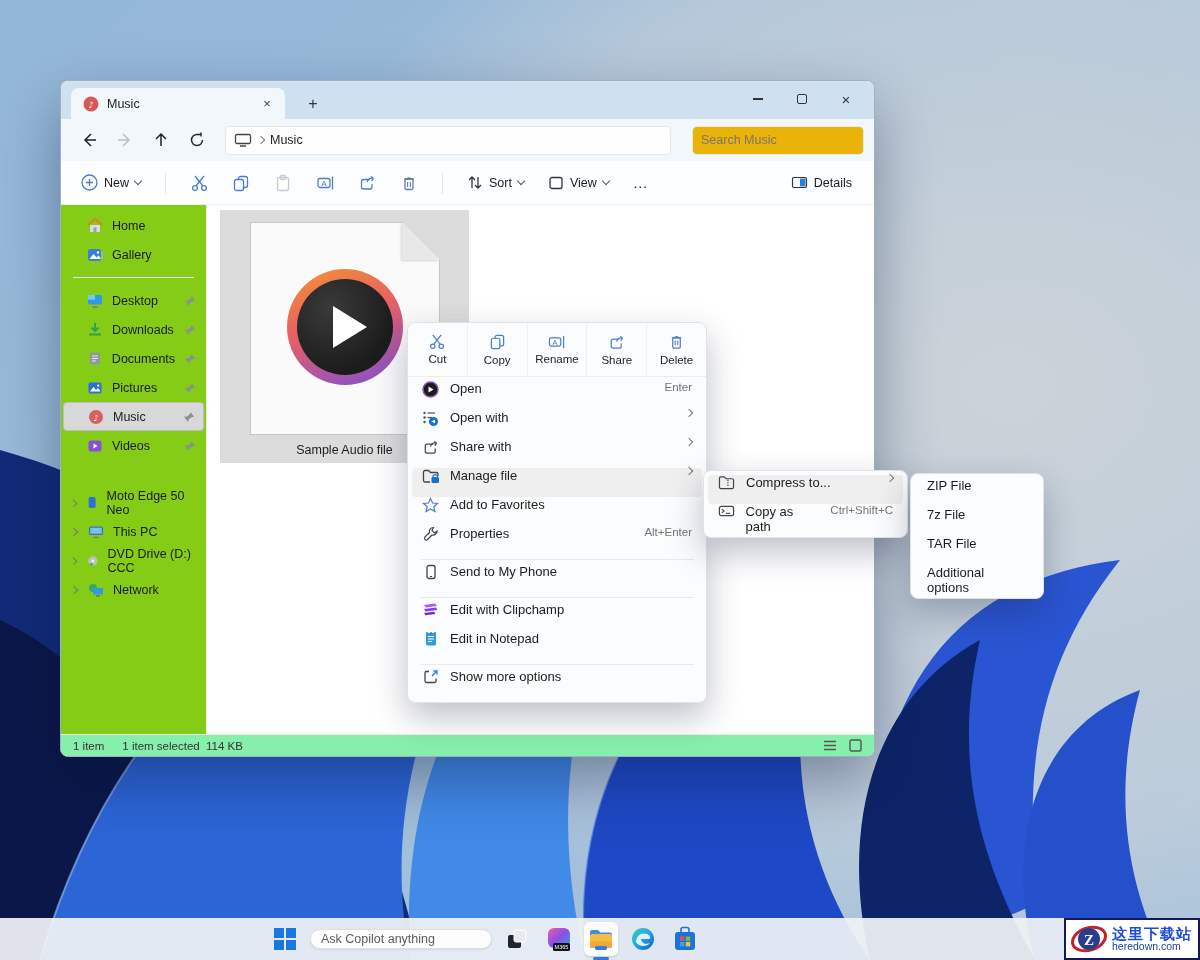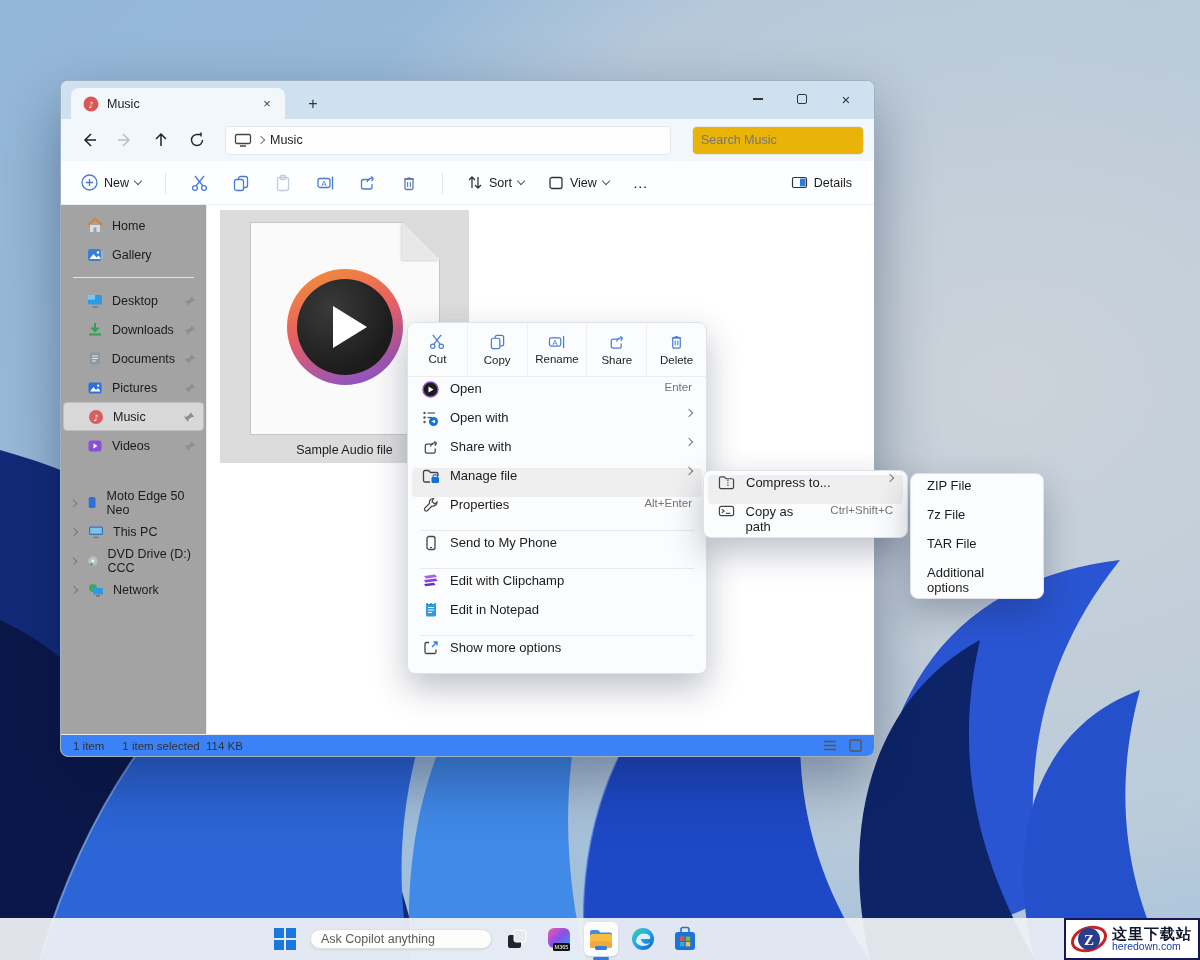--- a/index.html
+++ b/index.html
@@ -47,21 +47,21 @@
   .tb-sep { width:1px; height:22px; background:#e2e6ea; margin:0 8px; }
   .tb-icon { width:34px; height:32px; display:flex; align-items:center; justify-content:center; border-radius:5px; }
   .tb-icon.disabled { opacity:.42; }
   .chev-d { width:6px; height:6px; border-right:1.4px solid #555; border-bottom:1.4px solid #555;
     transform:rotate(45deg); margin-top:-3px; }
   .chev-r { width:6px; height:6px; border-right:1.4px solid #777; border-bottom:1.4px solid #777;
     transform:rotate(-45deg); }
   .spacer { flex:1; }
 
   .winbody { flex:1; display:flex; min-height:0; }
-  .sidebar { width:146px; background:#a3a3a3; border-right:1px solid #e8eaec; padding-top:6px; }
+  .sidebar { width:146px; background:#84cc16; border-right:1px solid #e8eaec; padding-top:6px; }
   .sb-row { height:29px; display:flex; align-items:center; gap:9px; padding:0 8px 0 24px;
     font-size:12.5px; color:#1b1b1b; position:relative; margin:0 2px; border-radius:4px; }
   .sb-row.tree { padding-left:8px; }
   .sb-row.selected { background:#d8d8d8; border:1px solid #bfbfbf; }
   .sb-sep { height:1px; background:#e4e6e8; margin:8px 12px; }
   .sb-gap { height:28px; }
   .pin { margin-left:auto; }
   .sb-chев { margin-right:2px; }
 
   .content { flex:1; background:#ffffff; position:relative; }
@@ -74,21 +74,21 @@
     border-bottom:38px solid #e8e8e8; border-right:38px solid transparent; filter:drop-shadow(-1px 1px 1px rgba(0,0,0,.15)); }
   .media-ring { position:absolute; left:50%; top:104px; transform:translate(-50%,-50%); width:116px; height:116px;
     border-radius:50%; background:linear-gradient(160deg,#f08a3c 8%,#e85f63 45%,#8a52c8 92%);
     display:flex; align-items:center; justify-content:center; }
   .media-core { width:96px; height:96px; border-radius:50%;
     background:radial-gradient(circle at 35% 30%,#3a3a3a,#1c1c1c 70%); display:flex; align-items:center; justify-content:center; }
   .play-tri { width:0; height:0; border-left:34px solid #fff; border-top:21px solid transparent;
     border-bottom:21px solid transparent; margin-left:9px; }
   .file-label { position:absolute; left:0; right:0; bottom:6px; text-align:center; font-size:12.5px; color:#1c1c1c; }
 
-  .statusbar { height:22px; background:#3b82f6; border-top:1px solid #ededed; display:flex; align-items:center;
+  .statusbar { height:22px; background:#86efac; border-top:1px solid #ededed; display:flex; align-items:center;
     font-size:11.5px; color:#333; padding:10px 12px; gap:18px; flex:0 0 auto; }
   .status-icons { margin-left:auto; display:flex; gap:12px; align-items:center; }
 
   
   .menu { position:absolute; background:#fbfcfd; border:1px solid #e0e2e6; border-radius:8px;
     box-shadow:0 14px 34px rgba(20,30,60,.28); z-index:30; }
   #ctx-menu { left:407px; top:322px; width:300px; padding-bottom:4px; }
   .qa-row { height:54px; display:flex; border-bottom:1px solid #ececec; }
   .qa-cell { flex:1; display:flex; flex-direction:column; align-items:center; justify-content:center; gap:3px;
     font-size:11.5px; color:#1d1d1d; border-right:1px solid #efefef; }
@@ -120,21 +120,21 @@
   .copilot-pill input::placeholder { color:#5c5c5c; }
   .task-ic { width:34px; height:34px; display:flex; align-items:center; justify-content:center; border-radius:6px; position:relative; }
   .task-ic.active { background:rgba(255,255,255,.92); box-shadow:0 1px 2px rgba(0,0,0,.12); }
   .task-ic.active::after { content:""; position:absolute; bottom:-4px; left:50%; transform:translateX(-50%);
     width:16px; height:3px; border-radius:2px; background:#2b7cd8; }
 
   
   #watermark { position:absolute; right:0; bottom:0; width:136px; height:42px; background:#ffffff;
     border:2px solid #16175c; display:flex; align-items:center; padding:0 4px; gap:4px; z-index:50; }
   .wm-text { display:flex; flex-direction:column; line-height:1.05; }
-  .wm-cn { color:#0f172a; font-weight:bold; font-size:15px; letter-spacing:1px; }
+  .wm-cn { color:#1d4ed8; font-weight:bold; font-size:15px; letter-spacing:1px; }
   .wm-en { color:#1e3f9e; font-weight:normal; font-size:10.5px; }
 </style>
 </head>
 <body>
 
 <div id="stage">
 
   <svg id="wallpaper" viewBox="0 0 1200 960" preserveAspectRatio="none">
     <defs>
       <linearGradient id="bgG" x1="0" y1="0" x2="1" y2="1">
@@ -537,20 +537,28 @@
               <path d="M1.5,4 V12.5 A1.5,1.5 0 0 0 3,14 H8 M1.5,4 A1.5,1.5 0 0 1 3,2.5 H6.5 L8.5,4.5 H14.5 A1.5,1.5 0 0 1 16,6 V8" stroke="#444" stroke-width="1.3" fill="none"></path>
               <rect x="9.5" y="9" width="7.5" height="6" rx="1.2" fill="#1173d4"></rect>
               <path d="M11,9 V8.2 A1.5,1.5 0 0 1 12.5,6.8 H14 A1.5,1.5 0 0 1 15.5,8.2 V9" stroke="#1173d4" stroke-width="1.2" fill="none"></path>
             </svg>
           </span>
         <span>Manage file</span>
         <span class="m-chev chev-r"></span>
       </div>
       <div class="m-row">
         <span class="micon">
+            <svg width="17" height="16" viewBox="0 0 17 16">
+              <path d="M8.5,1.5 L10.6,6 L15.5,6.5 L11.8,9.8 L12.9,14.5 L8.5,12 L4.1,14.5 L5.2,9.8 L1.5,6.5 L6.4,6 Z" stroke="#4a7dd0" stroke-width="1.2" fill="none"></path>
+            </svg>
+          </span>
+        <span>Add to Favorites</span>
+      </div>
+      <div class="m-row">
+        <span class="micon">
             <svg width="16" height="16" viewBox="0 0 16 16">
               <path d="M10.5,1.5 A4,4 0 0 0 6.5,6.5 L1.8,11.2 A1.8,1.8 0 0 0 4.3,13.7 L9,9 A4,4 0 0 0 14,5 L11.5,7 L9,4.5 L10.5,1.5 Z" stroke="#444" stroke-width="1.2" fill="none"></path>
             </svg>
           </span>
         <span>Properties</span>
         <span class="m-short">Alt+Enter</span>
       </div>
       <div class="m-sep"></div>
       <div class="m-row">
         <span class="micon">

